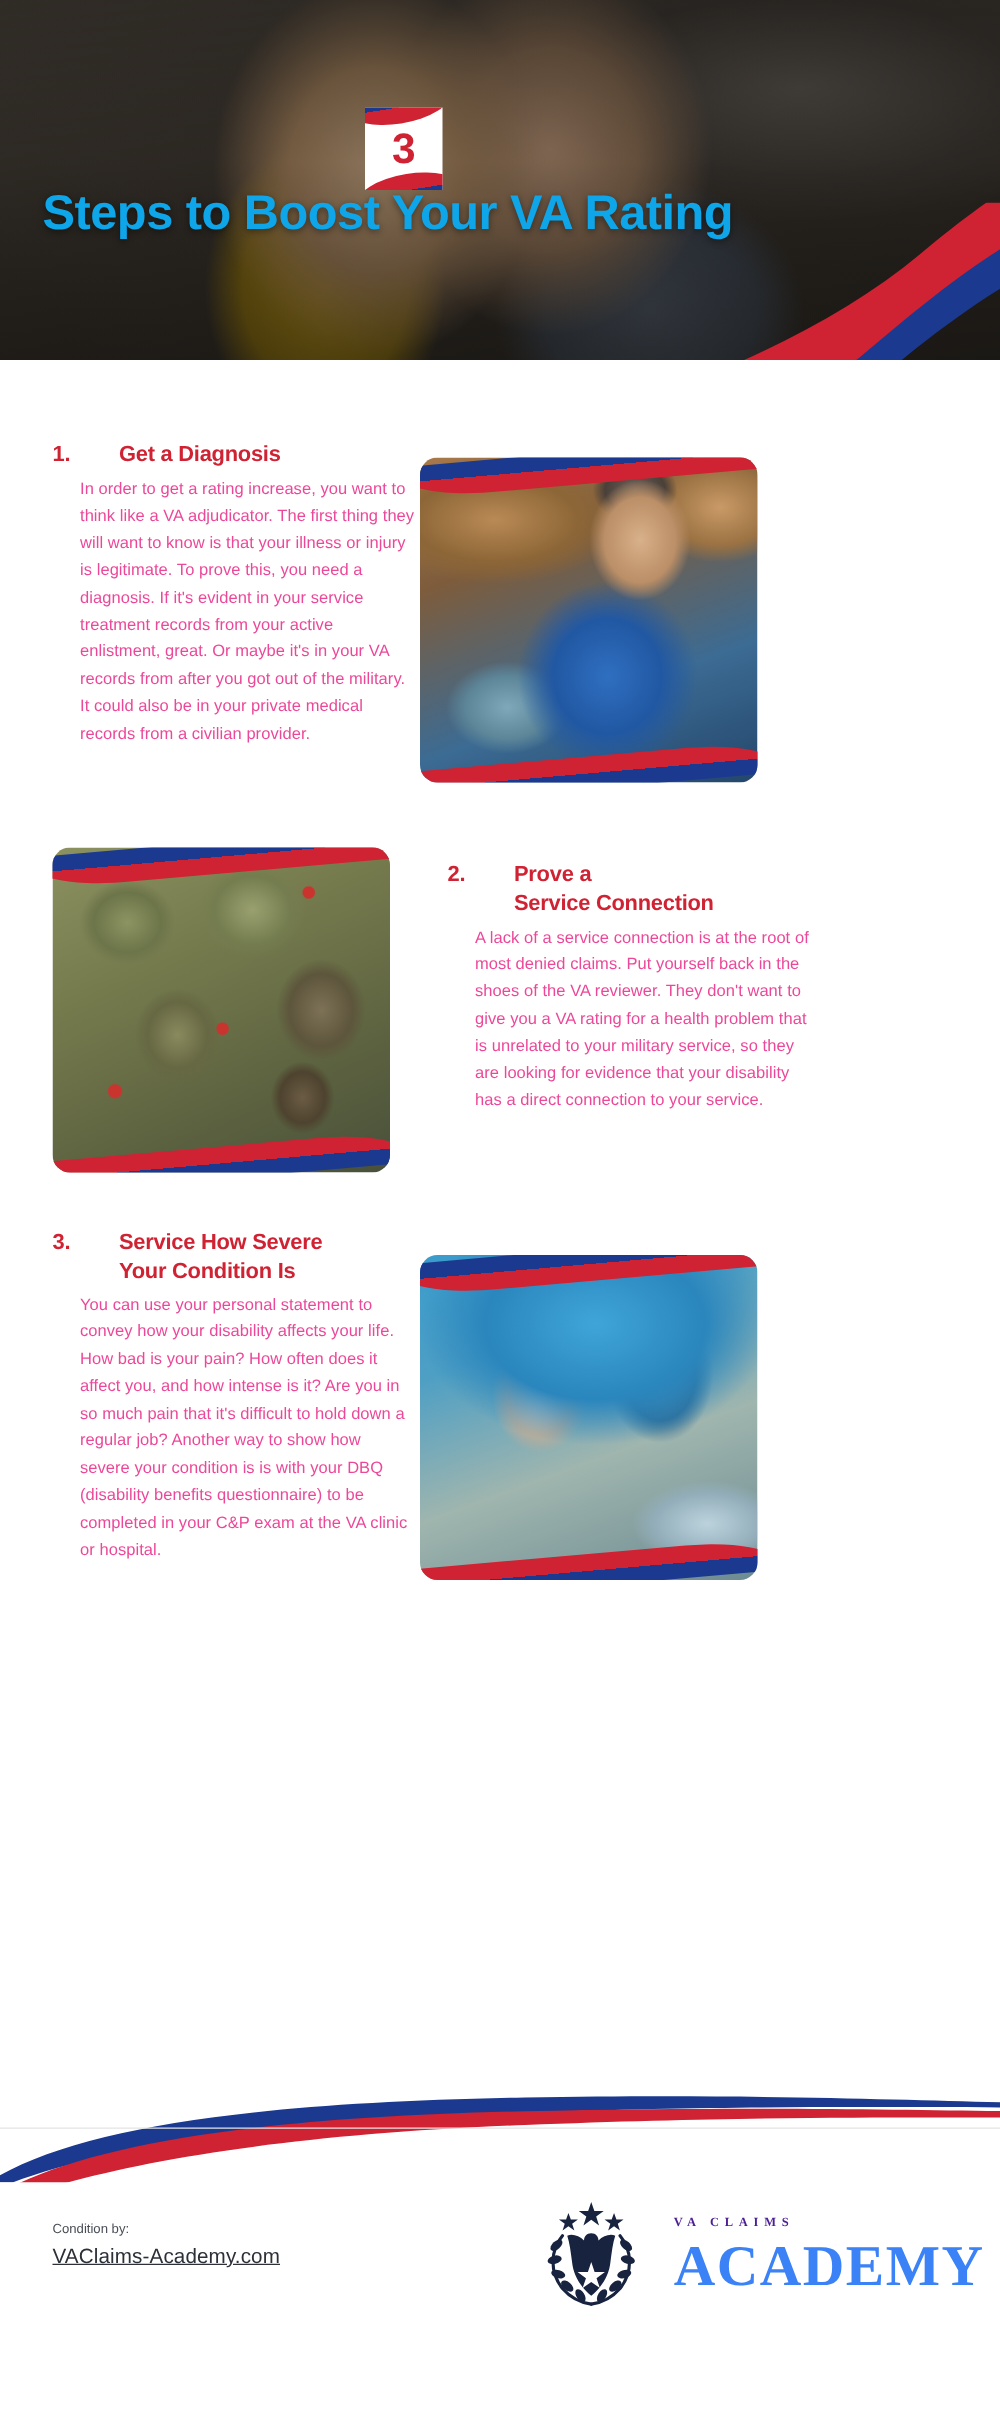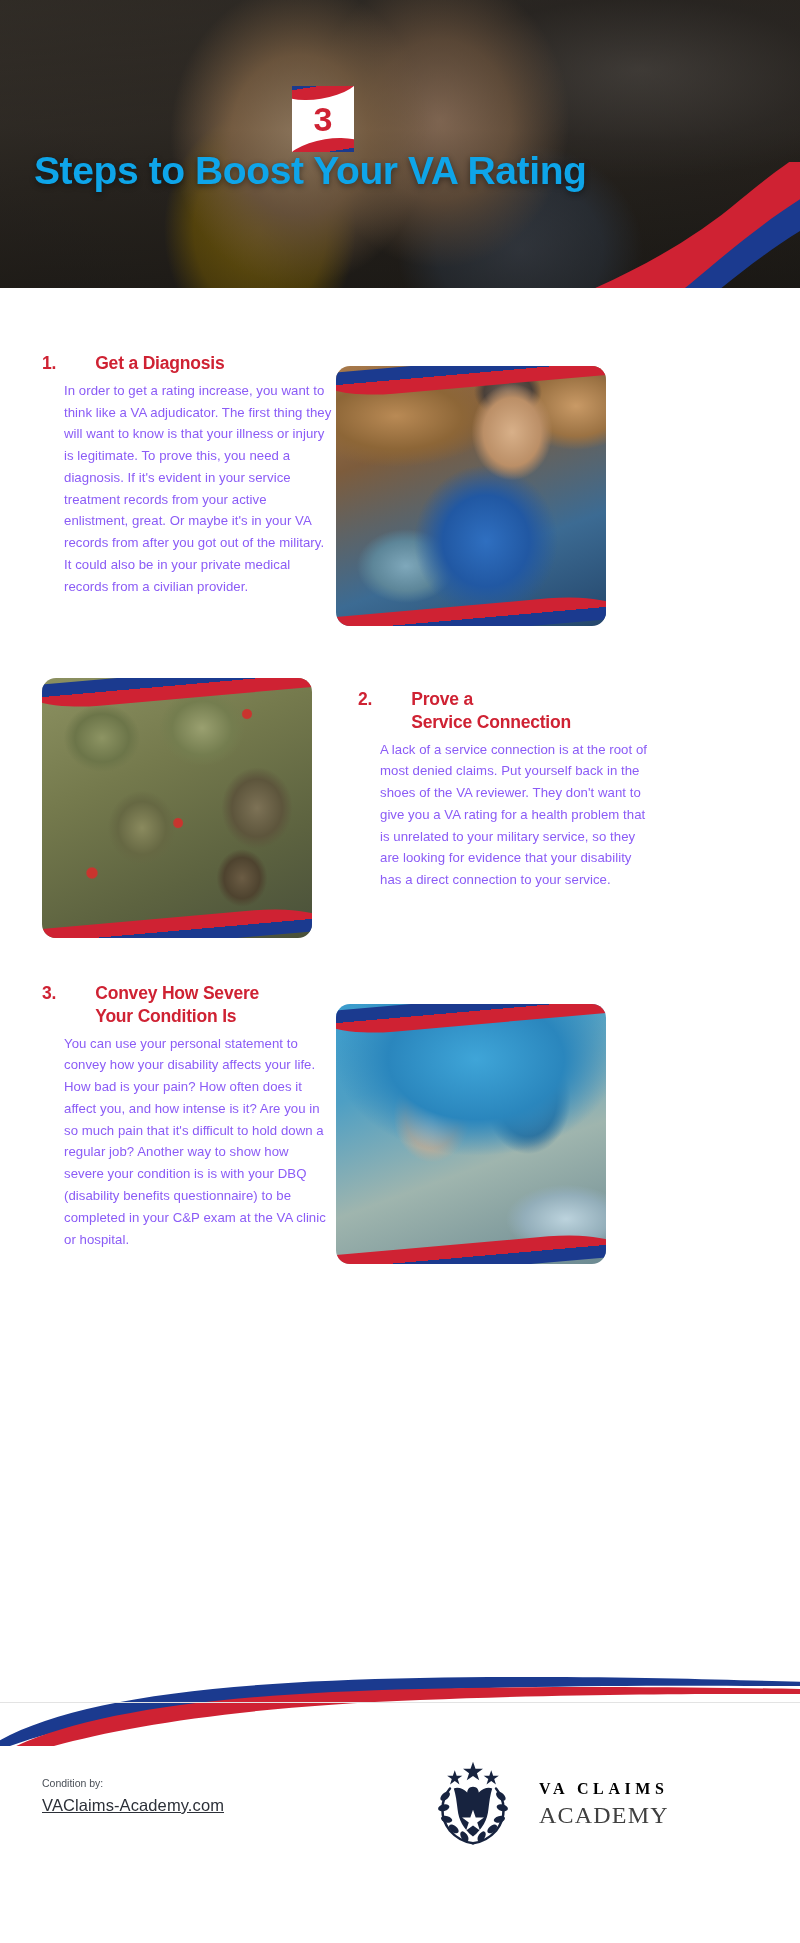--- a/index.html
+++ b/index.html
@@ -110,21 +110,21 @@
     font-weight: bold;
     line-height: 1.3;
     letter-spacing: -0.2px;
     display: flex;
     gap: 7px;
   }
   .step-head .idx { flex: 0 0 auto; }
   .step-head .ttl { flex: 1 1 auto; margin-left: 32px; }
 
   .step-body {
-    color: #8b5cf6;
+    color: #ec4899;
     font-size: 13.2px;
     line-height: 1.65;
     margin-top: 5px;
     margin-left: 22px;
     letter-spacing: 0.05px;
   }
 
   
   .photo {
     position: absolute;
@@ -226,30 +226,30 @@
   .brand {
     position: absolute;
     left: 425px;
     top: 1754px;
     display: flex;
     align-items: center;
     gap: 18px;
   }
   .brand-words { line-height: 1; }
   .brand-words .w1 {
-    color: #000000;
-    font-size: 16px;
+    color: #4c1d95;
+    font-size: 10px;
     font-weight: bold;
     letter-spacing: 4.6px;
     font-family: "Liberation Serif", serif;
   }
   .brand-words .w2 {
-    color: #404040;
-    font-size: 24px;
-    font-weight: normal;
+    color: #3b82f6;
+    font-size: 46px;
+    font-weight: bold;
     letter-spacing: 1.2px;
     margin-top: 6px;
     font-family: "Liberation Serif", serif;
   }
 </style>
 </head>
 <body>
 
 <div class="header">
   <div class="header-photo"></div>
@@ -299,21 +299,21 @@
 Service Connection</span>
     </div>
     <div class="step-body">A lack of a service connection is at the root of most denied claims. Put yourself back in the shoes of the VA reviewer. They don't want to give you a VA rating for a health problem that is unrelated to your military service, so they are looking for evidence that your disability has a direct connection to your service.</div>
   </div>
 </div>
 
 <div class="section" style="top:976px;">
   <div class="sec-text" style="position:absolute;left:42px;top:6px;">
     <div class="step-head">
       <span class="idx">3.</span>
-      <span class="ttl" style="white-space:pre-line;">Convey How Severe
+      <span class="ttl" style="white-space:pre-line;">Service How Severe
 Your Condition Is</span>
     </div>
     <div class="step-body">You can use your personal statement to convey how your disability affects your life. How bad is your pain? How often does it affect you, and how intense is it? Are you in so much pain that it's difficult to hold down a regular job? Another way to show how severe your condition is is with your DBQ (disability benefits questionnaire) to be completed in your C&amp;P exam at the VA clinic or hospital.</div>
   </div>
 
   <div class="photo" style="left:336px;top:28px;width:270px;height:260px;">
     <div class="img img-nurse"></div>
     <div class="corner-tl"></div>
     <div class="corner-br"></div>
   </div>

